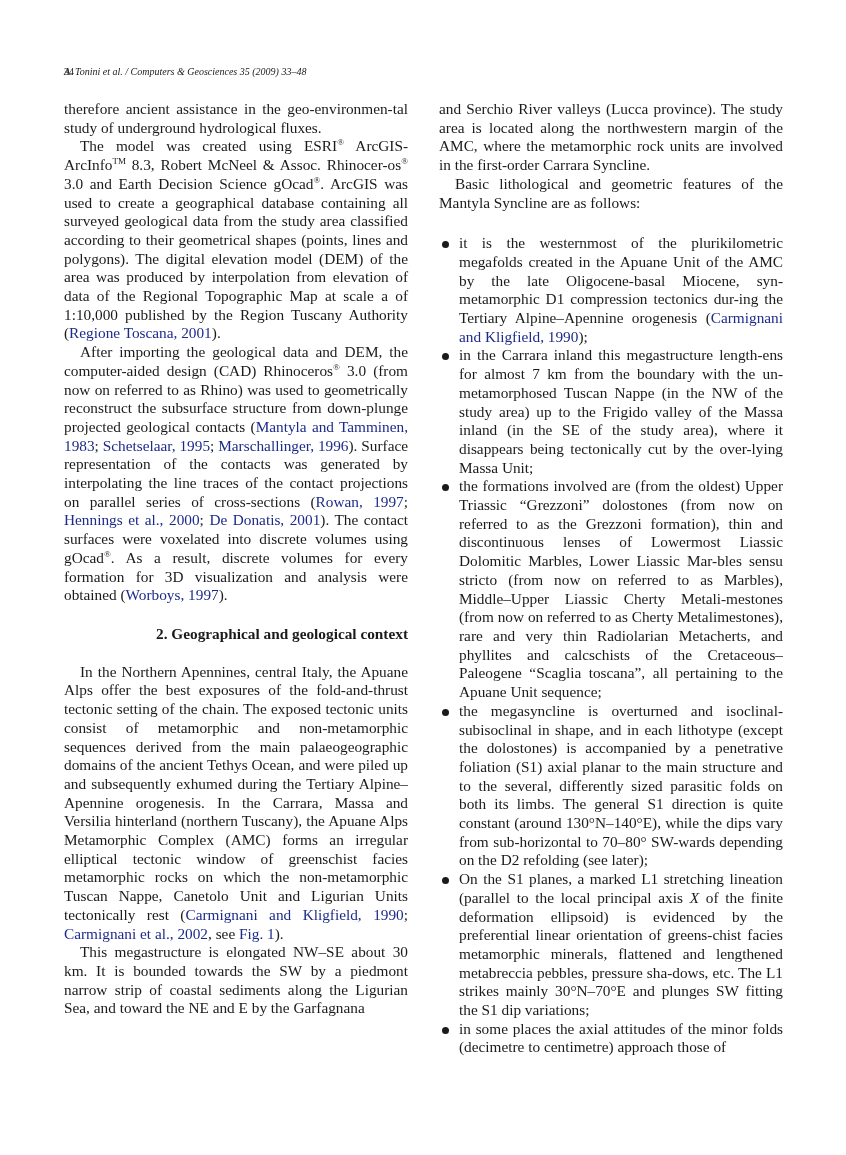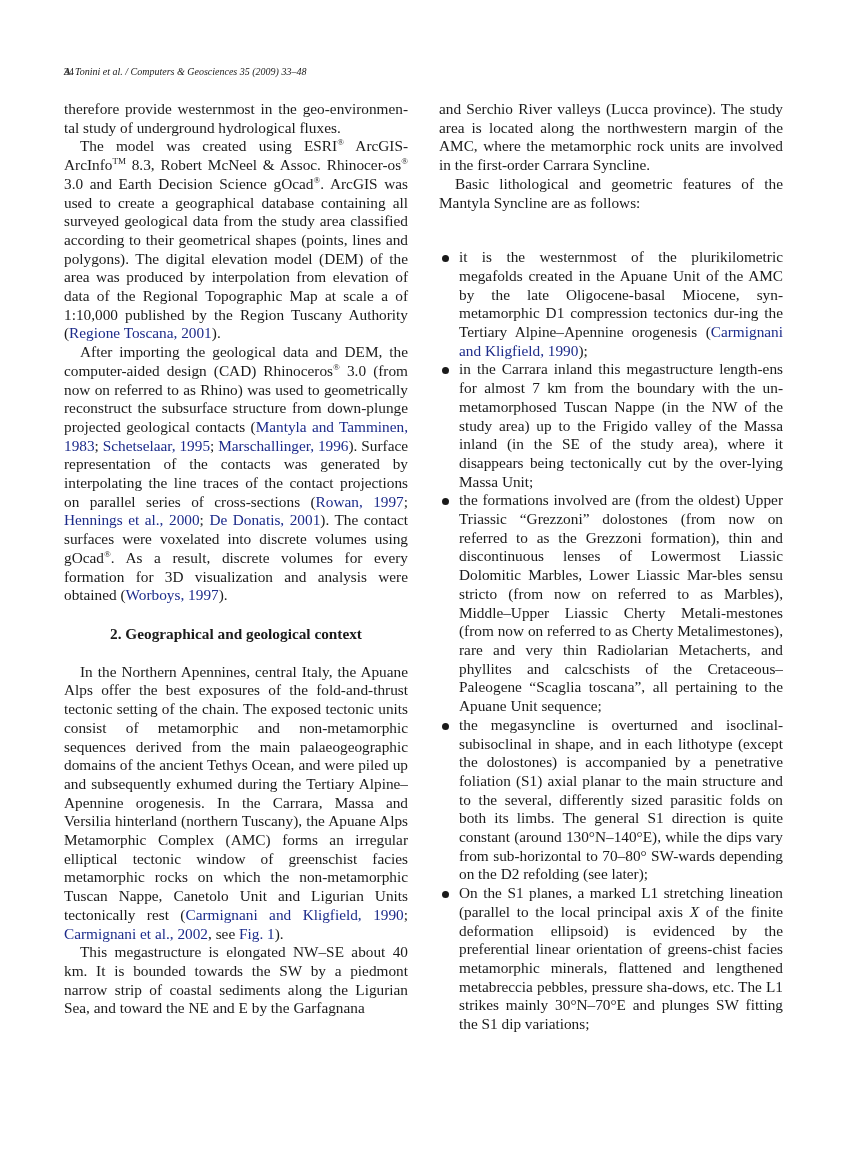--- a/index.html
+++ b/index.html
@@ -10,46 +10,47 @@
   .header .pg { position: absolute; left: 0; top: 0; font-style: normal; }
   .header .run { position: absolute; left: 0; right: 0; }
   .col { position: absolute; top: 100px; width: 344px; font-size: 15.3px; line-height: 18.7px;
          text-align: justify; hyphens: manual; }
   .col.left { left: 64px; }
   .col.right { left: 439px; }
   p { margin: 0; text-indent: 0; }
   p.ind { text-indent: 16px; }
   a.ref { color: #1c2b8a; text-decoration: none; }
   sup { font-size: 9px; line-height: 0; vertical-align: 6px; }
-  h2 { font-size: 15.3px; font-weight: bold; margin: 20px 0 19px 0; line-height: 18.7px; text-align: center; }
-  ul { list-style: none; margin: 36px 0 0 0; padding: 0; }
+  h2 { font-size: 15.3px; font-weight: bold; margin: 20px 0 19px 0; line-height: 18.7px; text-align: right; }
+  ul { list-style: none; margin: 22px 0 0 0; padding: 0; }
   li { position: relative; padding-left: 20px; }
   li .bullet { position: absolute; left: 3px; top: 7px; width: 7px; height: 7px; border-radius: 50%; background: #1a1a1a; }
   i.var { font-style: italic; }
 </style>
 </head>
 <body>
 
 <div class="header">
   <span class="pg">34</span>
   <span class="run">A. Tonini et al. / Computers &amp; Geosciences 35 (2009) 33–48</span>
 </div>
 
 <div class="col left">
-  <p>therefore provide westernmost in the geo-environmen-tal study of underground hydrological fluxes.</p>
+  <p>therefore ancient assistance in the geo-environmen-tal study of underground hydrological fluxes.</p>
   <p class="ind"><span>The model was created using ESRI</span><sup>®</sup><span> ArcGIS-ArcInfo</span><sup>TM</sup><span> 8.3, Robert McNeel &amp; Assoc. Rhinocer-os</span><sup>®</sup><span> 3.0 and Earth Decision Science gOcad</span><sup>®</sup><span>. ArcGIS was used to create a geographical database containing all surveyed geological data from the study area classified according to their geometrical shapes (points, lines and polygons). The digital elevation model (DEM) of the area was produced by interpolation from elevation of data of the Regional Topographic Map at scale a of 1:10,000 published by the Region Tuscany Authority (</span><a class="ref">Regione Toscana, 2001</a><span>).</span></p>
   <p class="ind"><span>After importing the geological data and DEM, the computer-aided design (CAD) Rhinoceros</span><sup>®</sup><span> 3.0 (from now on referred to as Rhino) was used to geometrically reconstruct the subsurface structure from down-plunge projected geological contacts (</span><a class="ref">Mantyla and Tamminen, 1983</a><span>; </span><a class="ref">Schetselaar, 1995</a><span>; </span><a class="ref">Marschallinger, 1996</a><span>). Surface representation of the contacts was generated by interpolating the line traces of the contact projections on parallel series of cross-sections (</span><a class="ref">Rowan, 1997</a><span>; </span><a class="ref">Hennings et al., 2000</a><span>; </span><a class="ref">De Donatis, 2001</a><span>). The contact surfaces were voxelated into discrete volumes using gOcad</span><sup>®</sup><span>. As a result, discrete volumes for every formation for 3D visualization and analysis were obtained (</span><a class="ref">Worboys, 1997</a><span>).</span></p>
   <h2>2.  Geographical and geological context</h2>
   <p class="ind"><span>In the Northern Apennines, central Italy, the Apuane Alps offer the best exposures of the fold-and-thrust tectonic setting of the chain. The exposed tectonic units consist of metamorphic and non-metamorphic sequences derived from the main palaeogeographic domains of the ancient Tethys Ocean, and were piled up and subsequently exhumed during the Tertiary Alpine–Apennine orogenesis. In the Carrara, Massa and Versilia hinterland (northern Tuscany), the Apuane Alps Metamorphic Complex (AMC) forms an irregular elliptical tectonic window of greenschist facies metamorphic rocks on which the non-metamorphic Tuscan Nappe, Canetolo Unit and Ligurian Units tectonically rest (</span><a class="ref">Carmignani and Kligfield, 1990</a><span>; </span><a class="ref">Carmignani et al., 2002</a><span>, see </span><a class="ref">Fig. 1</a><span>).</span></p>
-  <p class="ind">This megastructure is elongated NW–SE about 40 km. It is bounded towards the SW by a piedmont narrow strip of coastal sediments along the Ligurian Sea, and toward the NE and E by the Garfagnana</p>
+  <p class="ind">This megastructure is elongated NW–SE about 30 km. It is bounded towards the SW by a piedmont narrow strip of coastal sediments along the Ligurian Sea, and toward the NE and E by the Garfagnana</p>
 </div>
 
 <div class="col right">
   <p>and Serchio River valleys (Lucca province). The study area is located along the northwestern margin of the AMC, where the metamorphic rock units are involved in the first-order Carrara Syncline.</p>
   <p class="ind">Basic lithological and geometric features of the Mantyla Syncline are as follows:</p>
   <ul>
     <li><span class="bullet"></span><span>it is the westernmost of the plurikilometric megafolds created in the Apuane Unit of the AMC by the late Oligocene-basal Miocene, syn-metamorphic D1 compression tectonics dur-ing the Tertiary Alpine–Apennine orogenesis (</span><a class="ref">Carmignani and Kligfield, 1990</a><span>);</span></li>
     <li><span class="bullet"></span><span>in the Carrara inland this megastructure length-ens for almost 7 km from the boundary with the un-metamorphosed Tuscan Nappe (in the NW of the study area) up to the Frigido valley of the Massa inland (in the SE of the study area), where it disappears being tectonically cut by the over-lying Massa Unit;</span></li>
     <li><span class="bullet"></span><span>the formations involved are (from the oldest) Upper Triassic “Grezzoni” dolostones (from now on referred to as the Grezzoni formation), thin and discontinuous lenses of Lowermost Liassic Dolomitic Marbles, Lower Liassic Mar-bles sensu stricto (from now on referred to as Marbles), Middle–Upper Liassic Cherty Metali-mestones (from now on referred to as Cherty Metalimestones), rare and very thin Radiolarian Metacherts, and phyllites and calcschists of the Cretaceous–Paleogene “Scaglia toscana”, all pertaining to the Apuane Unit sequence;</span></li>
     <li><span class="bullet"></span><span>the megasyncline is overturned and isoclinal-subisoclinal in shape, and in each lithotype (except the dolostones) is accompanied by a penetrative foliation (S1) axial planar to the main structure and to the several, differently sized parasitic folds on both its limbs. The general S1 direction is quite constant (around 130°N–140°E), while the dips vary from sub-horizontal to 70–80° SW-wards depending on the D2 refolding (see later);</span></li>
     <li><span class="bullet"></span><span>On the S1 planes, a marked L1 stretching lineation (parallel to the local principal axis </span><i class="var">X</i><span> of the finite deformation ellipsoid) is evidenced by the preferential linear orientation of greens-chist facies metamorphic minerals, flattened and lengthened metabreccia pebbles, pressure sha-dows, etc. The L1 strikes mainly 30°N–70°E and plunges SW fitting the S1 dip variations;</span></li>
+    <li><span class="bullet"></span><span>in some places the axial attitudes of the minor folds (decimetre to centimetre) approach those of</span></li>
   </ul>
 </div>
 
 </body></html>

